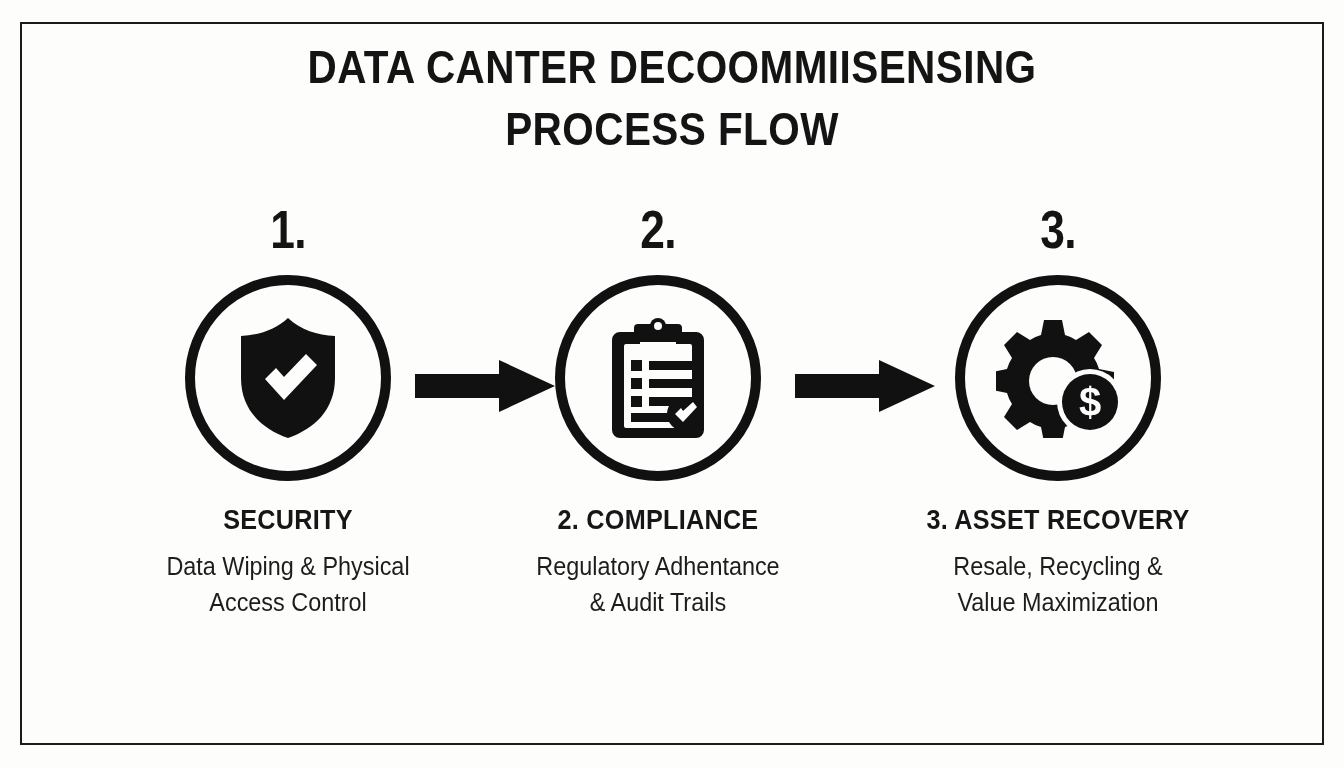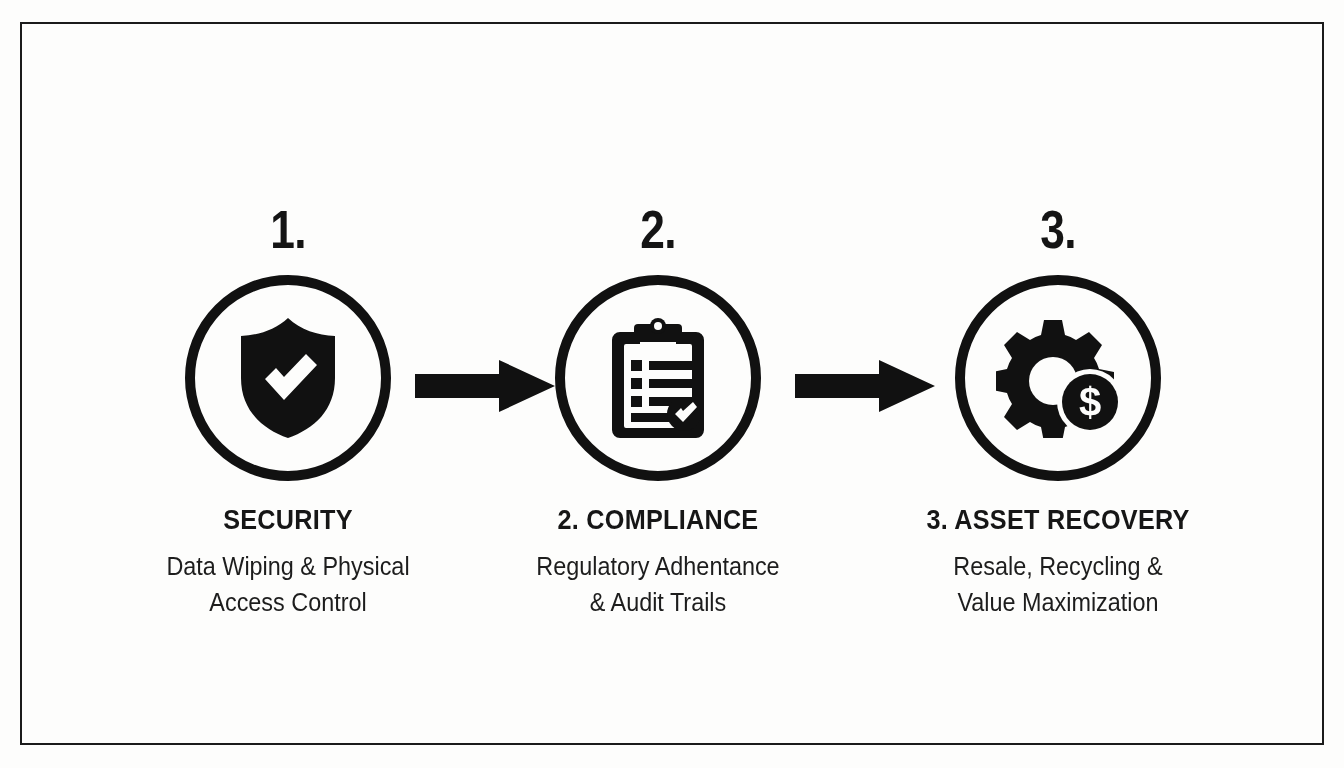--- a/index.html
+++ b/index.html
@@ -118,20 +118,24 @@
   .arrow-2 { left: 795px; }
   .arrow svg { display: block; }
 </style>
 </head>
 <body>
 
 <div class="canvas">
 
   <div class="frame"></div>
 
+  <div class="title-block">
+    <div class="title-line">DATA CANTER DECOOMMIISENSING</div>
+    <div class="title-line">PROCESS FLOW</div>
+  </div>
 
   <div class="steps">
 
     <div class="step step-1">
       <div class="step-number">1.</div>
       <div class="circle-wrap">
         <div class="icon-circle">
           <svg width="118" height="124" viewBox="0 0 118 124">
             <path fill="#111111" d="M59 2 C46 14 30 19 12 20 L12 62 C12 94 33 113 59 122 C85 113 106 94 106 62 L106 20 C88 19 72 14 59 2 Z"></path>
             <path fill="#fdfdfc" d="M36 63 L47 52 L55 61 L77 38 L88 49 L55 84 Z"></path>

